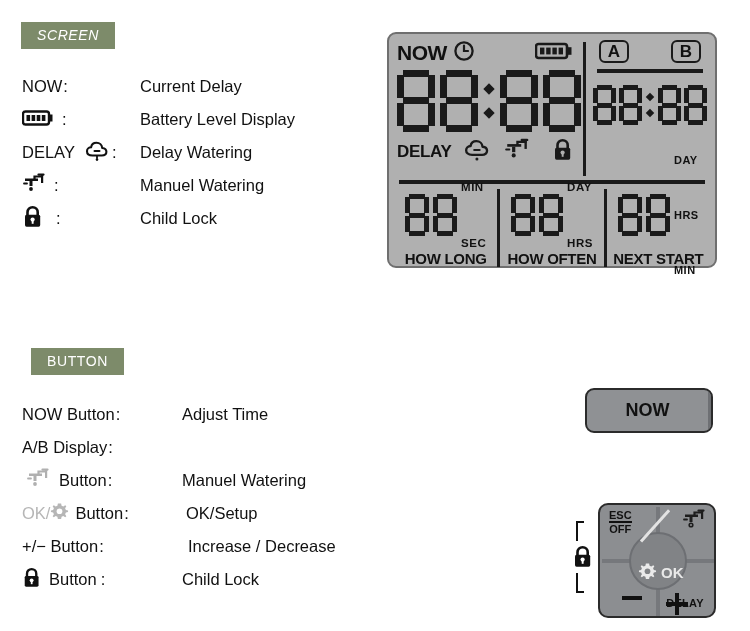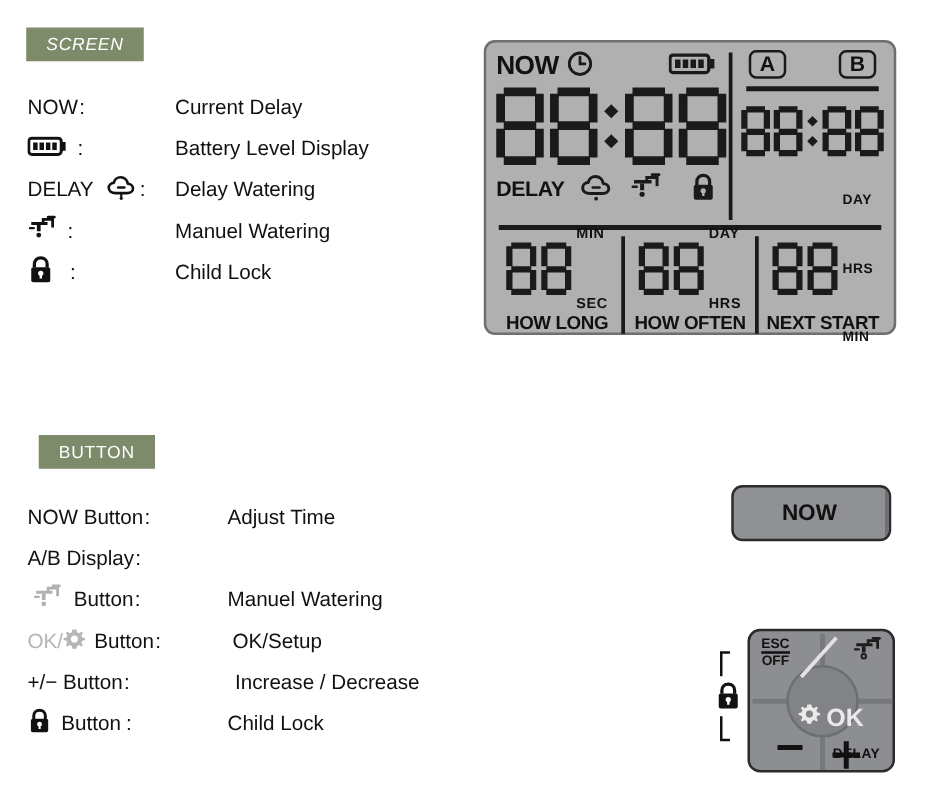--- a/index.html
+++ b/index.html
@@ -86,21 +86,21 @@
     background:#8c8e91;border:2px solid #2b2b2b;border-radius:10px;box-sizing:border-box;
     overflow:hidden;
   }
   #pad .spoke{position:absolute;background:#76787c;}
   #pad .sv{left:56px;top:2px;width:4px;height:111px;}
   #pad .sh{left:2px;top:54px;width:112px;height:4px;}
   #pad .okcircle{
     position:absolute;left:29px;top:27px;width:58px;height:58px;border-radius:50%;
     background:#818386;border:2px solid #6d6f73;box-sizing:border-box;
   }
-  #pad .oktxt{position:absolute;left:30px;top:30px;font-size:20px;font-weight:bold;color:#e9e9e9;}
+  #pad .oktxt{position:absolute;left:30px;top:30px;font-size:15px;font-weight:bold;color:#e9e9e9;}
   #pad .slash{position:absolute;left:10px;top:6px;width:42px;height:3px;background:#e3e3e3;
     transform:rotate(-48deg);transform-origin:left center;}
   #pad .escoff{position:absolute;left:9px;top:4px;text-align:center;font-size:11px;font-weight:bold;color:#111;line-height:1.12;}
   #pad .escoff .u{border-bottom:2px solid #111;padding-bottom:0px;display:block;}
   #pad .tapic{position:absolute;right:6px;top:3px;}
   #pad .minus{position:absolute;left:22px;bottom:16px;width:20px;height:4px;background:#111;}
   #pad .plusgrp{position:absolute;right:10px;bottom:5px;text-align:center;}
   #pad .plusgrp .pv{position:relative;width:22px;height:22px;margin:0 auto;}
   #pad .plusgrp .pv i{position:absolute;background:#111;}
   #pad .plusgrp .pv i.h{left:0;top:9px;width:22px;height:4px;}

